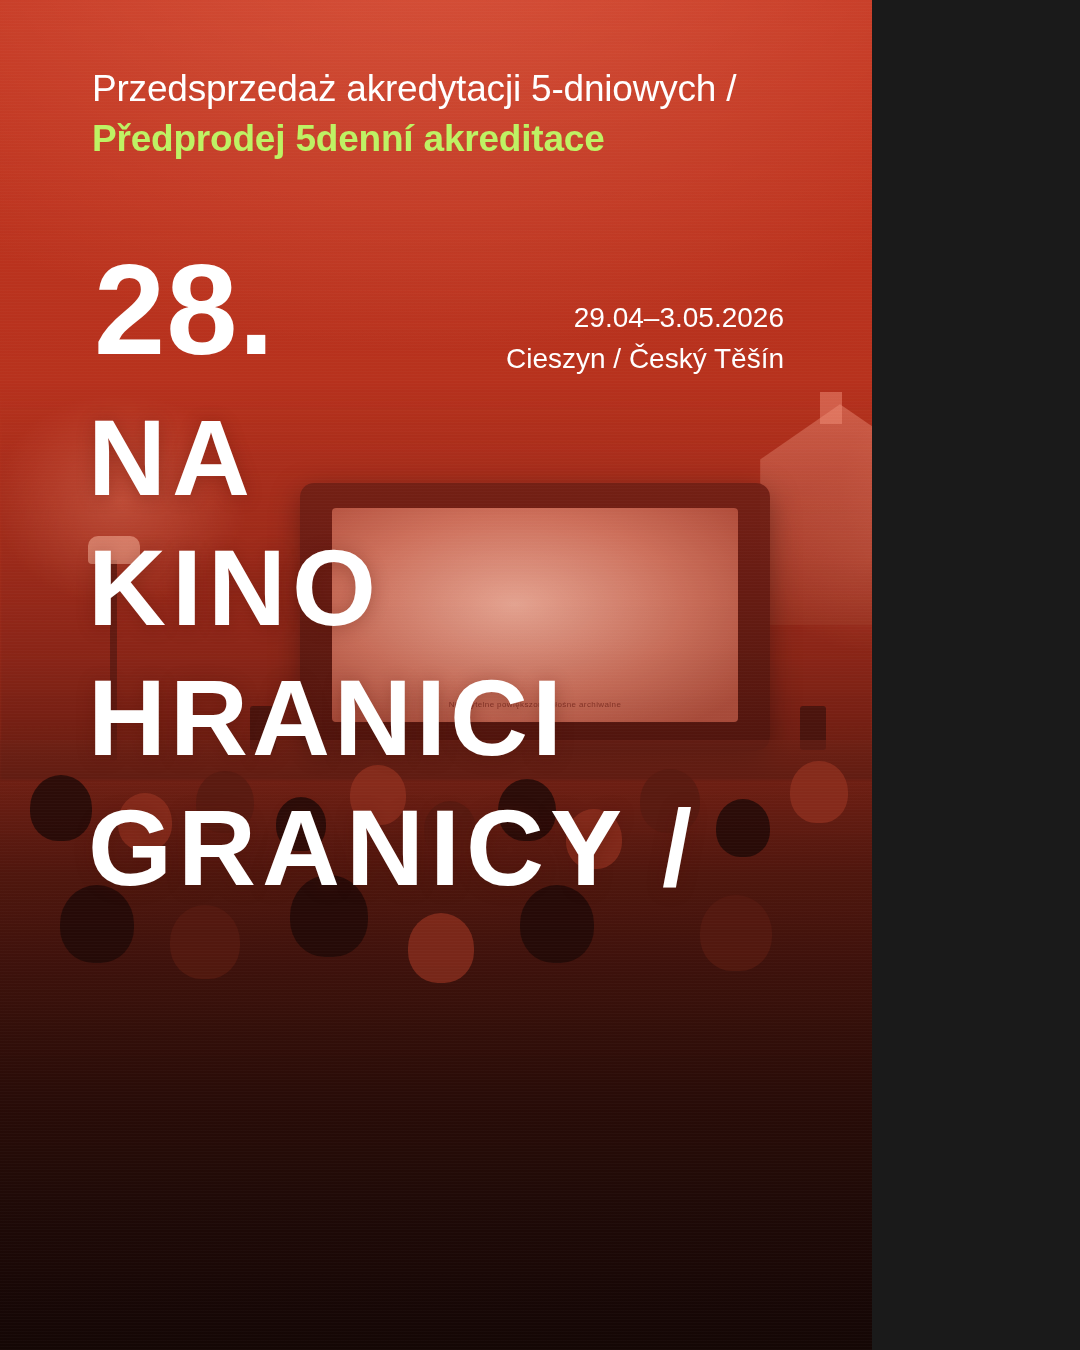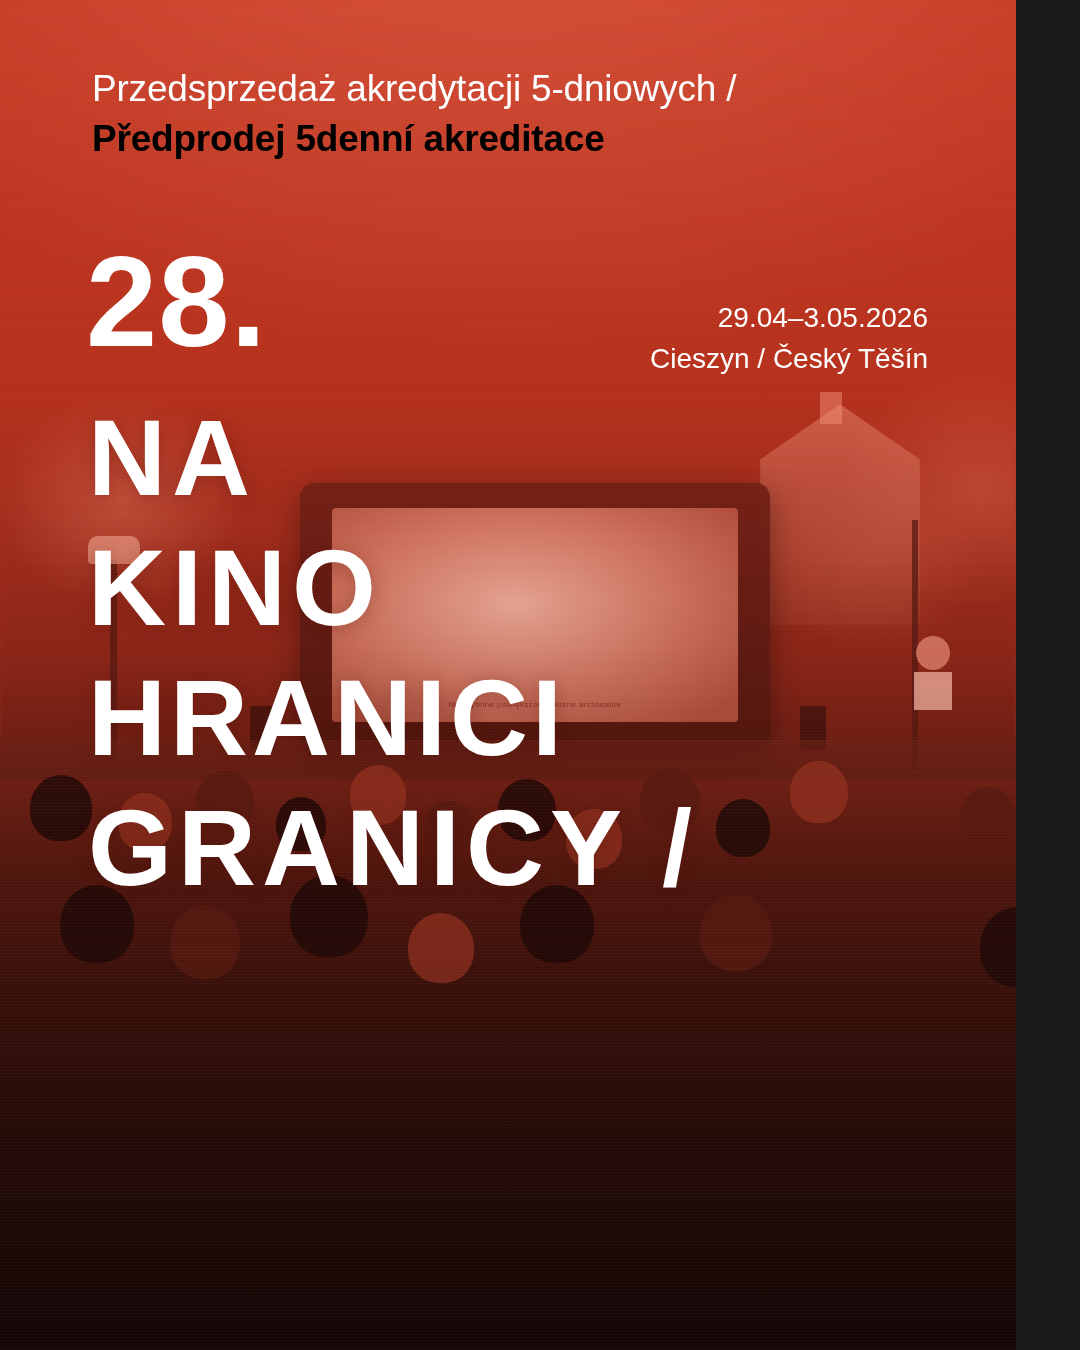--- a/index.html
+++ b/index.html
@@ -2,21 +2,21 @@
 <html><head>
 <meta charset="utf-8">
 <style>
   html, body {
     margin: 0;
     padding: 0;
     background: #1a1a1a;
   }
   .poster {
     position: relative;
-    width: 1016px;
+    width: 872px;
     height: 1350px;
     overflow: hidden;
     background: #c0392b;
     font-family: "Liberation Sans", sans-serif;
     color: #ffffff;
   }
 
   
   .photo {
     position: absolute;
@@ -201,21 +201,21 @@
     line-height: 1.34;
     letter-spacing: -0.2px;
     color: #fff;
     margin: 0;
   }
   .headline-line2 {
     font-size: 37px;
     font-weight: 700;
     line-height: 1.34;
     letter-spacing: -0.2px;
-    color: #000000;
+    color: #bef264;
     margin: 0;
   }
 
   .meta-block {
     position: absolute;
     right: 88px;
     top: 298px;
     text-align: right;
   }
   .meta-dates, .meta-place {
@@ -228,21 +228,21 @@
 
   .edition {
     position: absolute;
     left: 86px;
     top: 238px;
     font-size: 128px;
     font-weight: 700;
     letter-spacing: 1px;
     line-height: 1;
     color: #fff;
-    margin: 0;
+    margin: 8px;
   }
 
   .title-stack {
     position: absolute;
     left: 88px;
     top: 404px;
     width: 940px;
   }
   .title-line {
     font-size: 108px;

